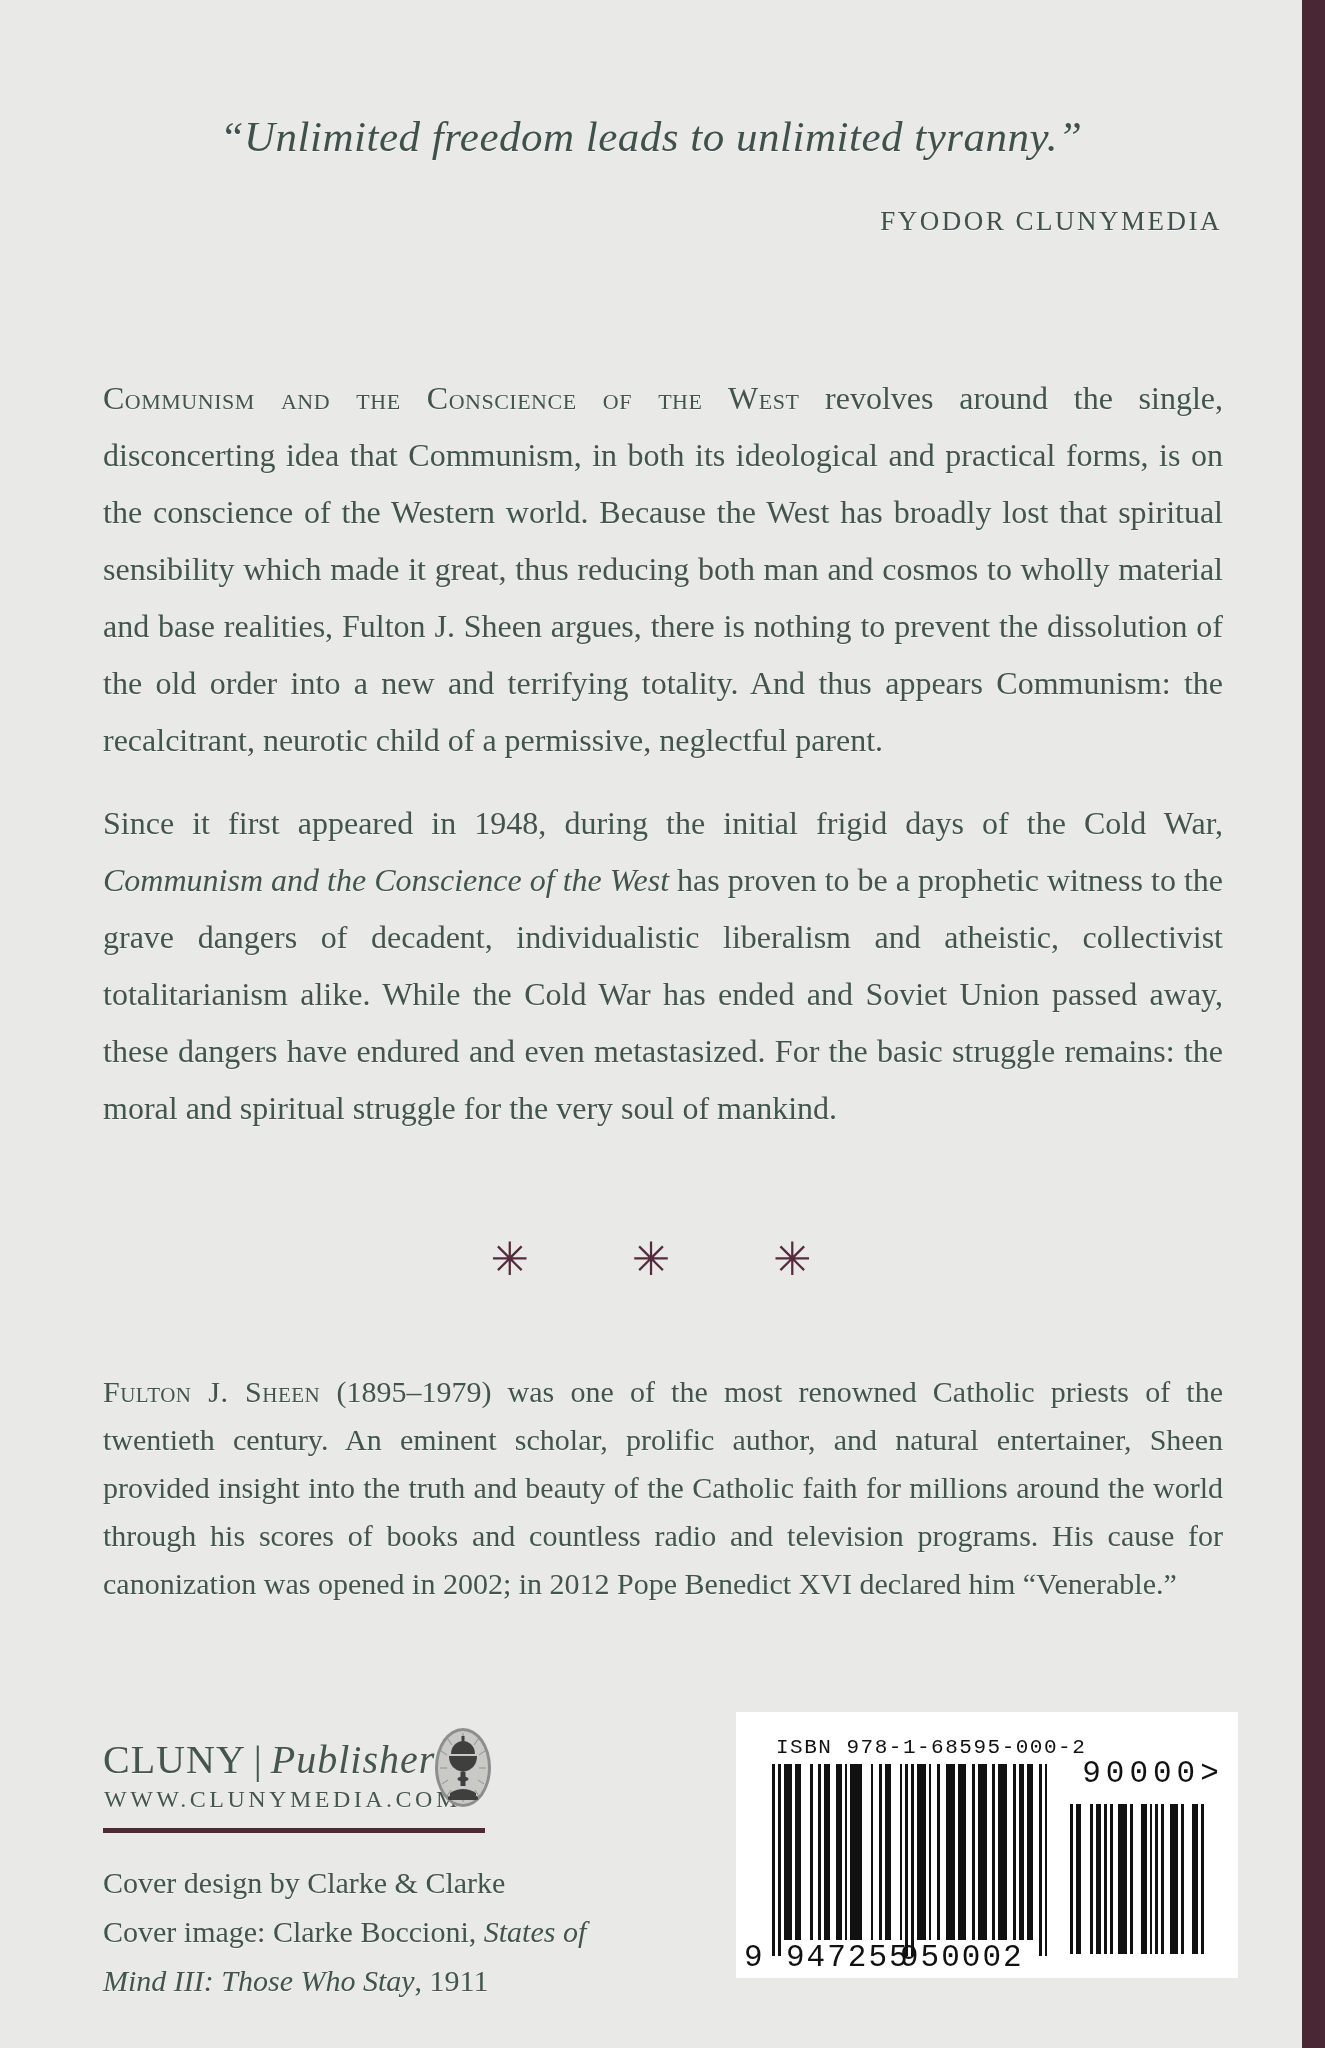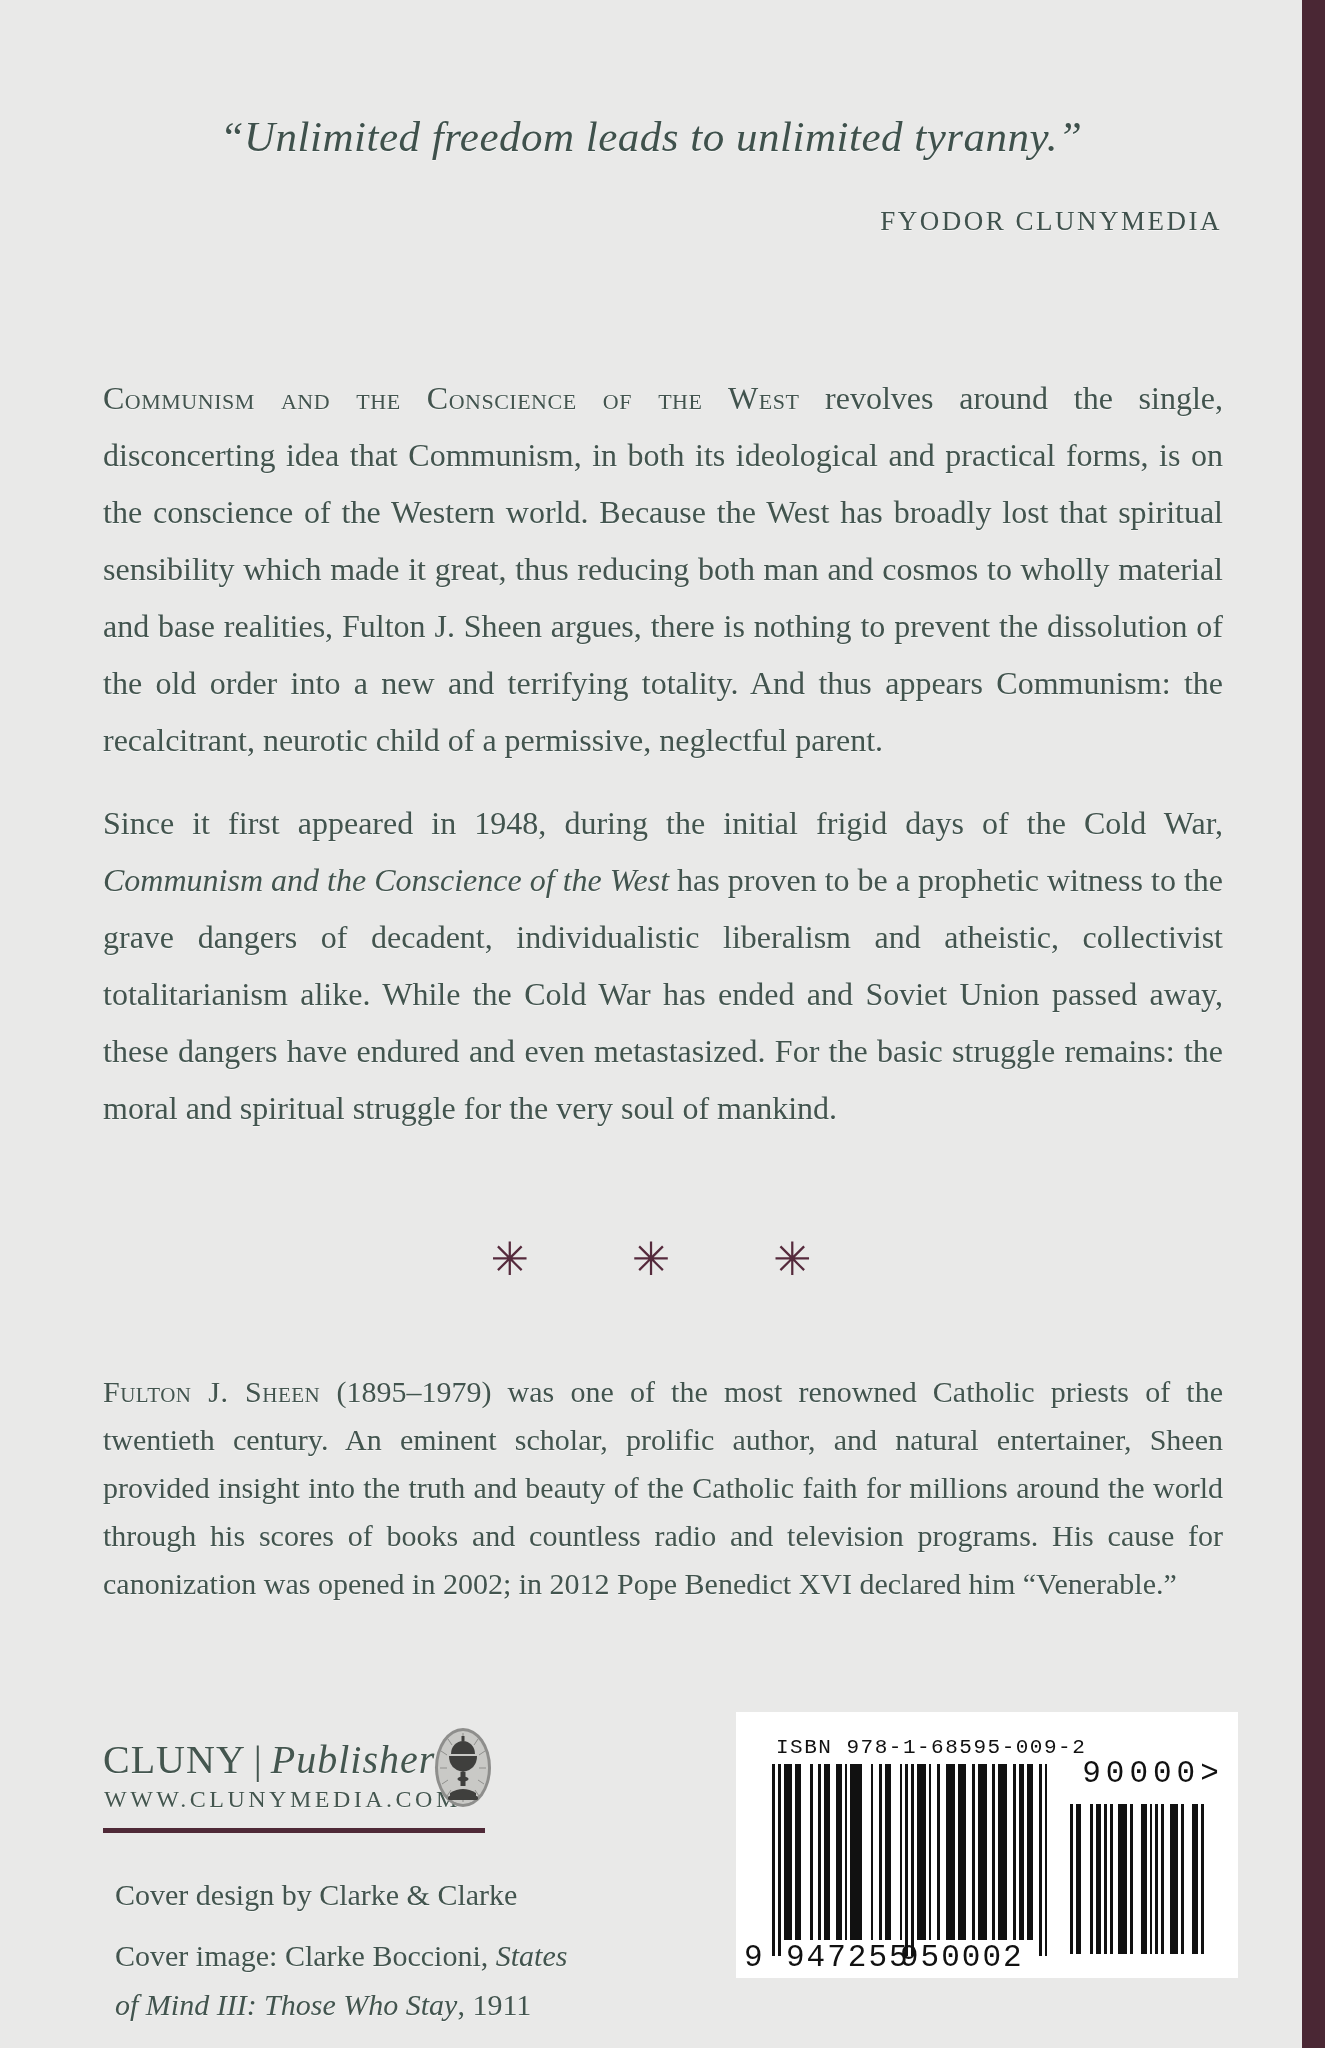--- a/index.html
+++ b/index.html
@@ -63,21 +63,21 @@
   .chalice{position:absolute;left:434px;top:1727px;width:58px;height:81px;}
   .publisher-rule{
     position:absolute;left:103px;top:1828px;width:382px;height:5px;
     background:#4f2937;
   }
   .credits{
     position:absolute;left:103px;top:1858px;width:505px;
     font-size:30px;line-height:49px;color:#42544e;
     text-shadow:0 1px 0 rgba(255,255,255,.5);
   }
-  .credits p{margin:12px;}
+  .credits p{margin:0;}
   .barcode-panel{
     position:absolute;left:736px;top:1712px;width:502px;height:266px;
     background:#ffffff;
   }
   .isbn-label{
     position:absolute;left:40px;top:24px;
     font-family:"Liberation Mono", monospace;
     font-size:21px;letter-spacing:1.5px;color:#111;
   }
   .ean-bars{position:absolute;left:36px;top:52px;width:276px;height:192px;}
@@ -159,21 +159,21 @@
   </svg>
 
   <div class="publisher-rule"></div>
 
   <div class="credits">
     <p>Cover design by Clarke &amp; Clarke</p>
     <p><span>Cover image: Clarke Boccioni, </span><span class="italic">States of Mind III: Those Who Stay</span><span>, 1911</span></p>
   </div>
 
   <div class="barcode-panel">
-    <div class="isbn-label">ISBN 978-1-68595-009-2</div>
+    <div class="isbn-label">ISBN 978-1-68595-000-2</div>
     <div class="ean-bars" id="ean-bars">
         <div class="bar" style="left: 0px; width: 2.9px; height: 192px;"></div>
         <div class="bar" style="left: 5.8px; width: 2.9px; height: 192px;"></div>
         <div class="bar" style="left: 11.6px; width: 8.7px; height: 176px;"></div>
         <div class="bar" style="left: 23.2px; width: 5.8px; height: 176px;"></div>
         <div class="bar" style="left: 37.7px; width: 2.9px; height: 176px;"></div>
         <div class="bar" style="left: 46.4px; width: 2.9px; height: 176px;"></div>
         <div class="bar" style="left: 52.2px; width: 5.8px; height: 176px;"></div>
         <div class="bar" style="left: 63.8px; width: 5.8px; height: 176px;"></div>
         <div class="bar" style="left: 72.5px; width: 2.9px; height: 176px;"></div>

